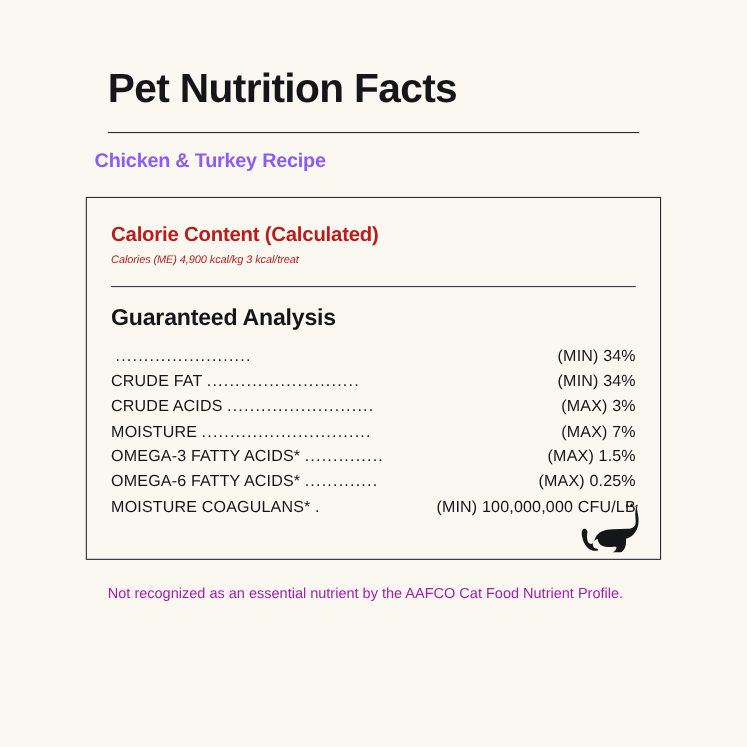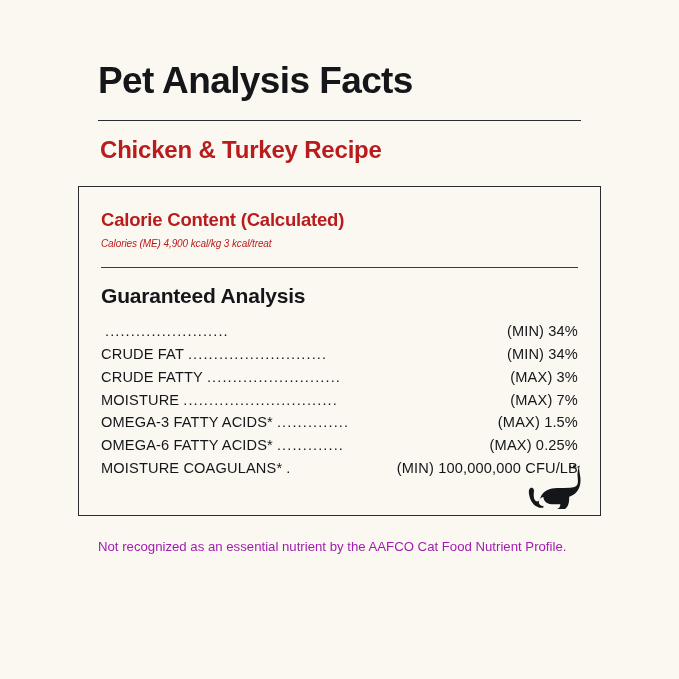--- a/index.html
+++ b/index.html
@@ -34,25 +34,25 @@
     margin: 0 0 0 20px;
     color: #15161a;
   }
   .title-rule {
     margin: 19px 20px 0 20px;
     border: 0;
     border-top: 1px solid #2b2c30;
     height: 0;
   }
   .recipe {
-    font-size: 24px;
+    font-size: 18px;
     font-weight: bold;
     letter-spacing: -0.2px;
-    margin: 15px 0 0 22px;
-    color: #b91c1c;
+    margin: 15px 0 0 8px;
+    color: #8b5cf6;
   }
   .facts-box {
     position: relative;
     margin: 22px 0 0 0;
     border: 1.3px solid #2b2c30;
     padding: 22px 22px 26px 22px;
     box-sizing: border-box;
     width: 523px;
     min-height: 330px;
   }
@@ -125,21 +125,21 @@
     color: #a21caf;
     width: 470px;
   }
 </style>
 </head>
 <body>
 
 <div id="page">
   <div class="label-wrap">
 
-    <h1 class="title">Pet Analysis Facts</h1>
+    <h1 class="title">Pet Nutrition Facts</h1>
     <hr class="title-rule">
     <div class="recipe">Chicken &amp; Turkey Recipe</div>
 
     <div class="facts-box">
 
       <div class="sec-head">Calorie Content (Calculated)</div>
       <div class="sec-sub">Calories (ME) 4,900 kcal/kg 3 kcal/treat</div>
 
       <hr class="inner-rule">
 
@@ -152,21 +152,21 @@
           <span class="value">(MIN) 34%</span>
         </div>
 
         <div class="row">
           <span class="nutrient">CRUDE FAT</span>
           <span class="leader">...........................</span>
           <span class="value">(MIN) 34%</span>
         </div>
 
         <div class="row">
-          <span class="nutrient">CRUDE FATTY</span>
+          <span class="nutrient">CRUDE ACIDS</span>
           <span class="leader">..........................</span>
           <span class="value">(MAX) 3%</span>
         </div>
 
         <div class="row">
           <span class="nutrient">MOISTURE</span>
           <span class="leader">..............................</span>
           <span class="value">(MAX) 7%</span>
         </div>
 

